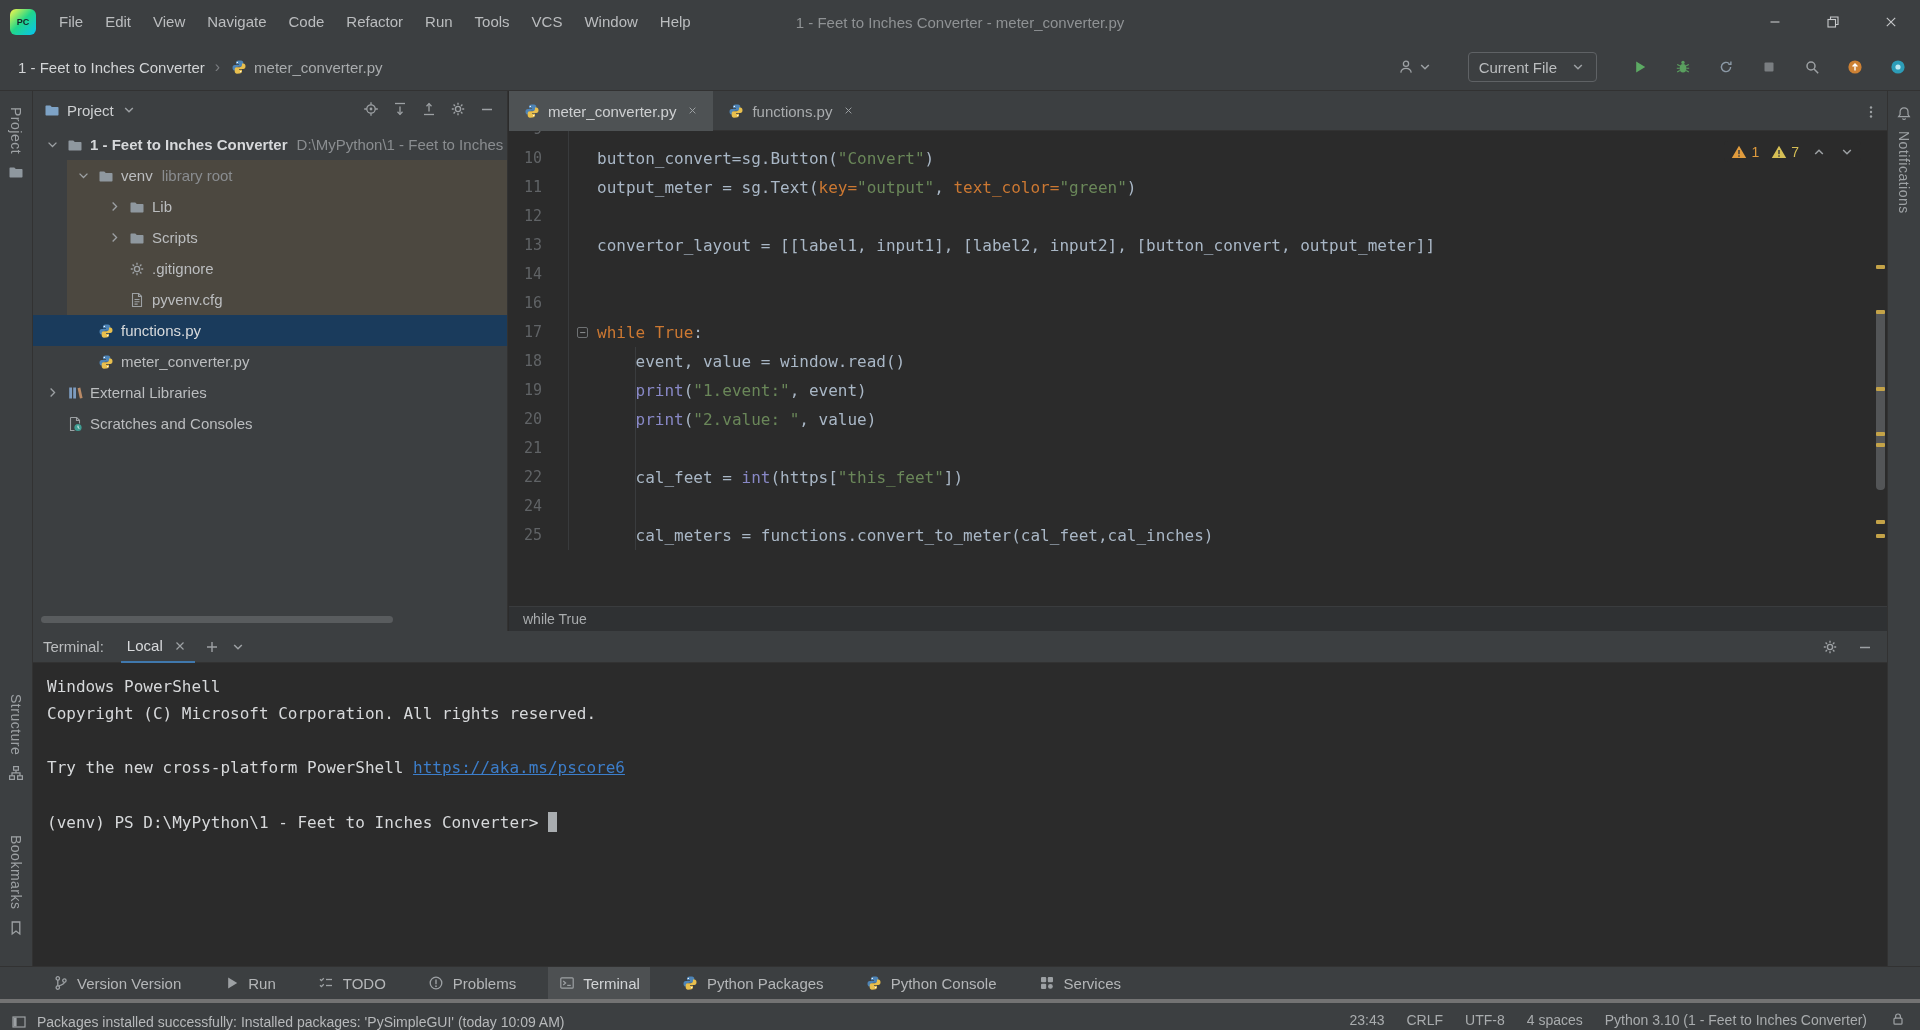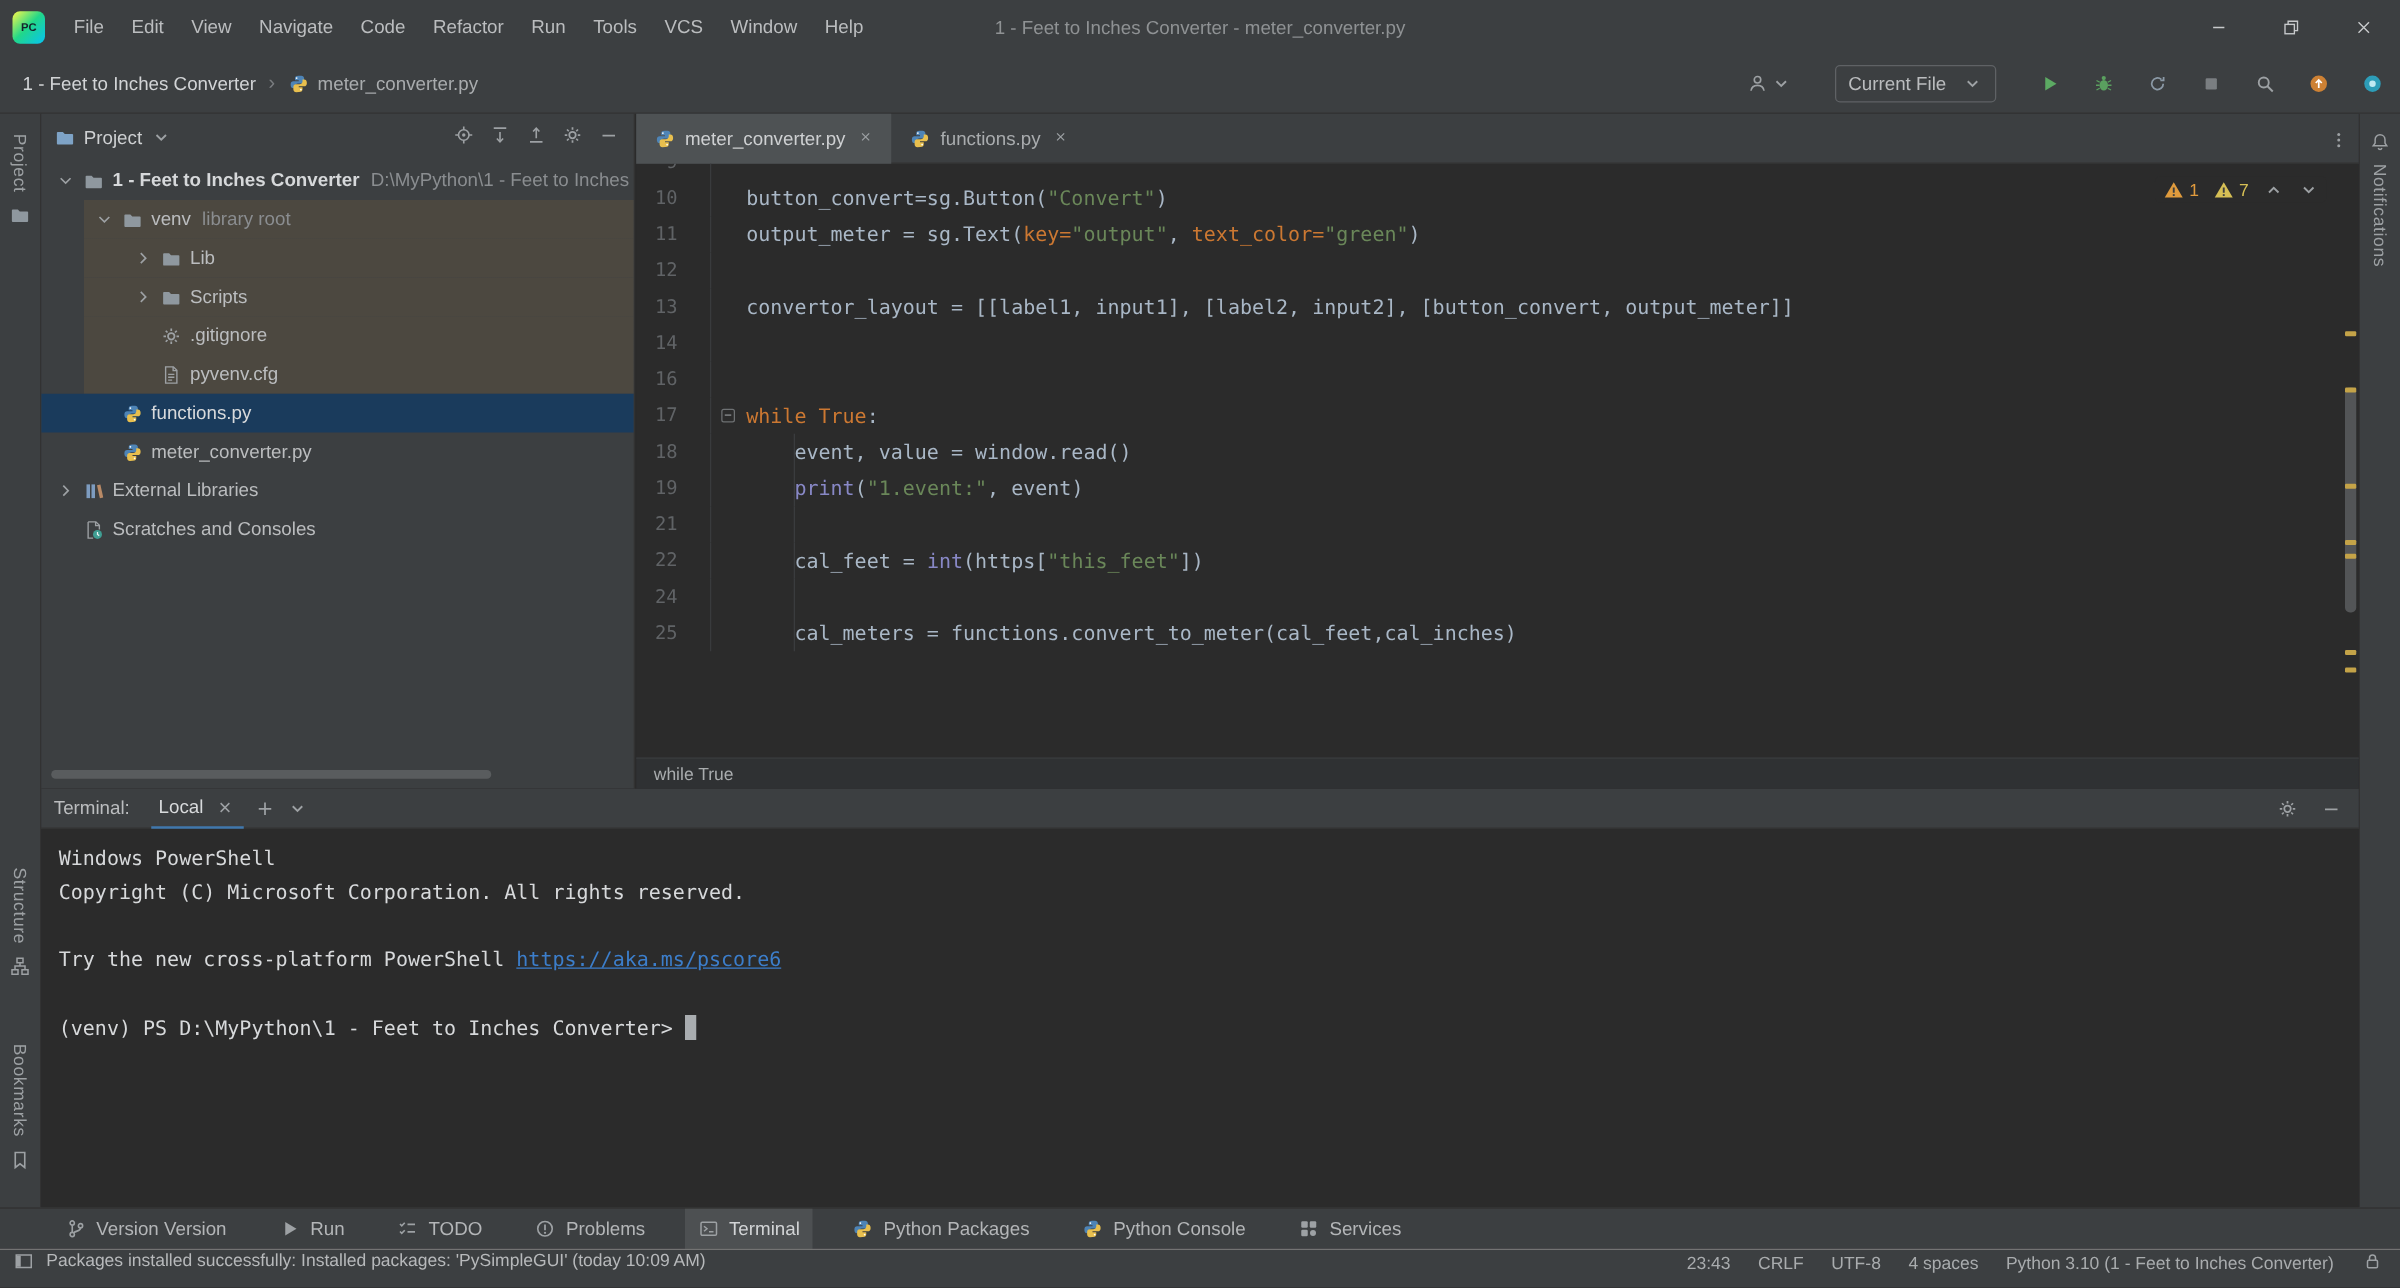--- a/index.html
+++ b/index.html
@@ -90,21 +90,21 @@
 #term-header .right{margin-left:auto;display:flex;align-items:center;gap:18px}
 #term-body{padding:10px 0 0 14px;font-size:16px;line-height:27px}
 .tline{height:27px;white-space:pre;color:#d7d9db}
 .tk-link{color:#3c7ecb;text-decoration:underline}
 .tcursor{display:inline-block;width:9px;height:20px;background:#a9adb0;transform:translateY(4px)}
 
 
 #bottom-toolbar{position:absolute;left:0;right:0;bottom:31px;height:33px;background:#3c3f41;border-top:1px solid #323232;display:flex;align-items:center;padding-left:42px}
 .tbtn{display:flex;align-items:center;gap:8px;padding:0 10px;height:33px;color:#b4b6b8;font-size:15px;margin-right:22px;white-space:nowrap}
 .tbtn.active{background:#4d5052;color:#d2d4d6}
-#statusbar{position:absolute;left:0;right:0;bottom:0;height:31px;background:#3c3f41;border-top:1px solid #737373;display:flex;align-items:flex-start;padding:0 14px 0 10px;gap:10px;font-size:14px;color:#a9acae}
+#statusbar{position:absolute;left:0;right:0;bottom:0;height:31px;background:#3c3f41;border-top:4px solid #737373;display:flex;align-items:flex-end;padding:0 14px 0 10px;gap:10px;font-size:14px;color:#a9acae}
 #status-message{color:#b7b9bb;white-space:nowrap}
 #status-right{margin-left:auto;display:flex;align-items:center;gap:22px}
 .sitem{white-space:nowrap}
 </style>
 </head>
 <body>
 
 <div id="titlebar">
   <div id="app-logo">PC</div>
   <div id="menubar">
@@ -582,20 +582,25 @@
           <span class="ln">18</span>
           <span class="fold"></span>
           <span class="cb"><span class="tk-p">    event, value = window.read()</span></span>
         </div>
         <div class="code-line mono g">
           <span class="ln">19</span>
           <span class="fold"></span>
           <span class="cb"><span class="tk-p">    </span><span class="tk-b">print</span><span class="tk-p">(</span><span class="tk-s">"1.event:"</span><span class="tk-p">, event)</span></span>
         </div>
         <div class="code-line mono g">
+          <span class="ln">20</span>
+          <span class="fold"></span>
+          <span class="cb"><span class="tk-p">    </span><span class="tk-b">print</span><span class="tk-p">(</span><span class="tk-s">"2.value: "</span><span class="tk-p">, value)</span></span>
+        </div>
+        <div class="code-line mono g">
           <span class="ln">21</span>
           <span class="fold"></span>
           <span class="cb"></span>
         </div>
         <div class="code-line mono g">
           <span class="ln">22</span>
           <span class="fold"></span>
           <span class="cb"><span class="tk-p">    cal_feet = </span><span class="tk-b">int</span><span class="tk-p">(https[</span><span class="tk-s">"this_feet"</span><span class="tk-p">])</span></span>
         </div>
         <div class="code-line mono g">

